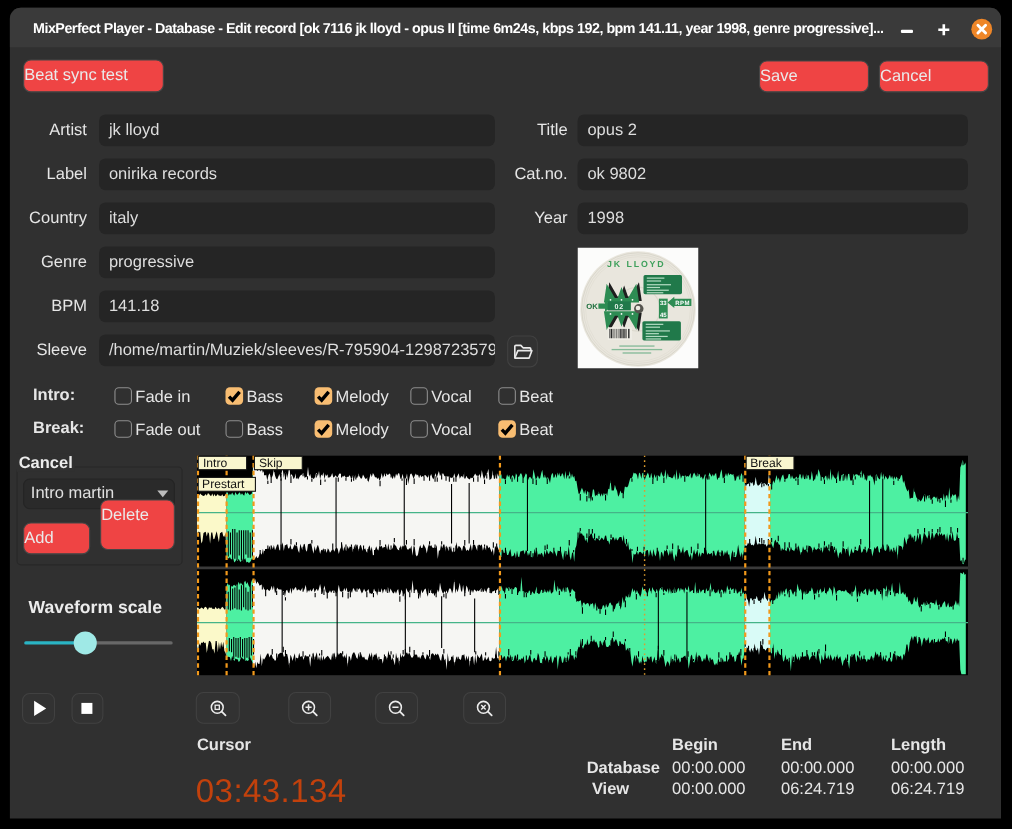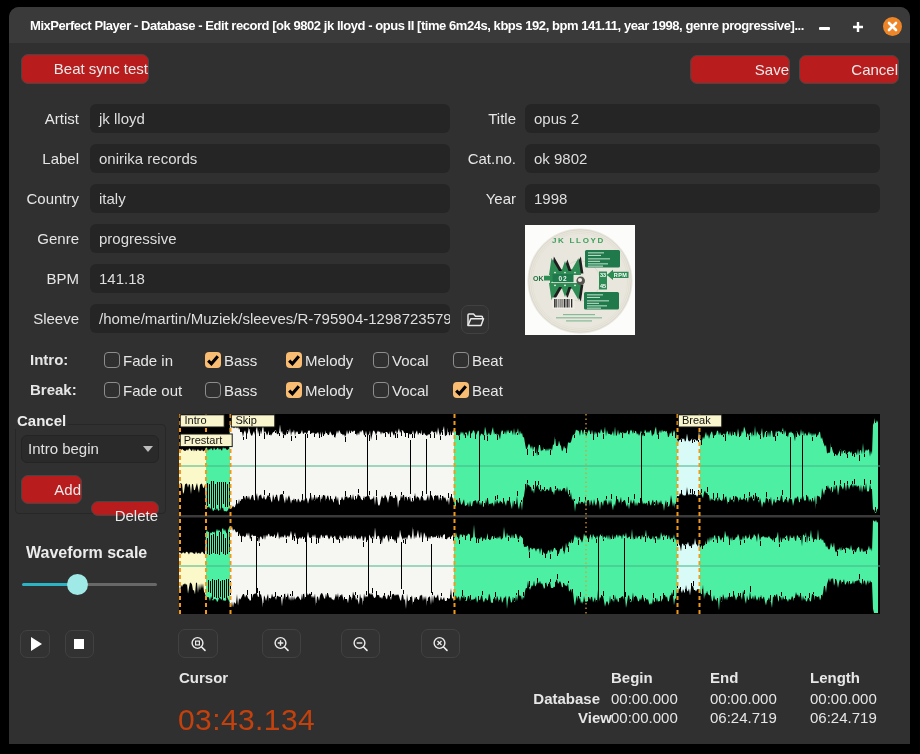--- a/index.html
+++ b/index.html
@@ -5,42 +5,42 @@
   * { margin:0; padding:0; box-sizing:border-box; }
   html,body { width:920px; height:754px; background:#000; overflow:hidden;
     font-family:"Liberation Sans", sans-serif; }
   .abs { position:absolute; }
   #win { position:absolute; left:9px; top:7px; width:901px; height:737px;
     background:#303030; border-radius:10px 10px 0 0; }
   #titlebar { position:absolute; left:9px; top:7px; width:901px; height:36px;
     background:#3a3a3a; border-radius:10px 10px 0 0; }
   #title { position:absolute; left:30px; top:7px; height:36px; line-height:37px;
     color:#fff; font-weight:bold; font-size:13px; letter-spacing:-0.45px; white-space:nowrap; }
-  .btn { position:absolute; background:#b91c1c; border:1px solid #464646;
-    border-radius:7px; color:#eaeaea; font-size:15px; text-align:right; }
+  .btn { position:absolute; background:#ef4444; border:1px solid #464646;
+    border-radius:7px; color:#eaeaea; font-size:15px; text-align:left; }
   .ibtn { position:absolute; background:#323232; border:1px solid #414141;
     border-radius:7px; }
   .inp { position:absolute; background:#252525; border-radius:6px; height:29px;
     color:#dedede; font-size:15px; line-height:29px; padding-left:9px;
     white-space:nowrap; overflow:hidden; }
   .lbl { position:absolute; color:#e6e6e6; font-size:15px; text-align:right;
     height:29px; line-height:30px; }
   .cb { position:absolute; width:16px; height:16px; border-radius:4px;
     border:1.5px solid #8d8d8d; }
   .cbc { position:absolute; width:16px; height:16px; border-radius:4px;
     background:#f8bd72; }
   .cblbl { position:absolute; color:#e6e6e6; font-size:15px; line-height:16px; }
   .bold { font-weight:bold; }
   .txt { position:absolute; color:#e6e6e6; font-size:15px; white-space:nowrap;text-align:center; }
 </style>
 </head>
 <body>
 <div id="win"></div>
 <div id="titlebar"></div>
-<div id="title">MixPerfect Player - Database - Edit record [ok 9802 jk lloyd - opus II [time 6m24s, kbps 192, bpm 141.11, year 1998, genre progressive]...</div>
+<div id="title">MixPerfect Player - Database - Edit record [ok 7116 jk lloyd - opus II [time 6m24s, kbps 192, bpm 141.11, year 1998, genre progressive]...</div>
 
 <div class="abs" style="left:819px;top:26.5px;width:11px;height:3px;background:#fff;border-radius:1px"></div>
 <svg class="abs" style="left:852px;top:21px" width="12" height="12" viewBox="0 0 12 12">
     <path d="M6 1 V11 M1 6 H11" stroke="#fff" stroke-width="2.4"></path>
   </svg>
 <div class="abs" style="left:882.5px;top:16.5px;width:19px;height:19px;border-radius:50%;background:#ee8628"></div>
 <svg class="abs" style="left:882.5px;top:16.5px" width="19" height="19" viewBox="0 0 19 19">
     <path d="M6 6 L13 13 M13 6 L6 13" stroke="#fff" stroke-width="2.6" stroke-linecap="round"></path>
   </svg>
 
@@ -166,24 +166,24 @@
 <div class="cb" style="left:373px;top:382px"></div>
 <div class="cblbl" style="left:392px;top:383px">Vocal</div>
 <div class="cbc" style="left:453px;top:382px"></div>
 <svg class="abs" style="left:453px;top:382px" width="16" height="16" viewBox="0 0 16 16">
     <path d="M3.2 8.6 L6.4 11.8 L12.8 4.2" fill="none" stroke="#000" stroke-width="3.1"></path>
   </svg>
 <div class="cblbl" style="left:472px;top:383px">Beat</div>
 
 <div class="abs" style="left:15px;top:424px;width:151px;height:90px;border:1px solid #272727;border-radius:4px"></div>
 <div class="abs bold" style="left:15px;top:412px;background:#303030;padding:0 2px;color:#ececec;font-size:15px">Cancel</div>
-<div class="abs" style="left:21px;top:435px;width:138px;height:28px;background:#2a2a2a;border:1px solid #242424;border-radius:6px;color:#e0e0e0;font-size:15px;line-height:26px;padding-left:6px">Intro begin</div>
+<div class="abs" style="left:21px;top:435px;width:138px;height:28px;background:#2a2a2a;border:1px solid #242424;border-radius:6px;color:#e0e0e0;font-size:15px;line-height:26px;padding-left:6px">Intro martin</div>
 <div class="abs" style="left:143px;top:446px;width:0;height:0;border-left:5.5px solid transparent;border-right:5.5px solid transparent;border-top:6.5px solid #bdbdbd"></div>
 <div class="btn" style="left:21px;top:475px;width:61px;height:29px;line-height:27px">Add</div>
-<div class="btn" style="left:91px;top:501px;width:68px;height:15px;line-height:27px">Delete</div>
+<div class="btn" style="left:91px;top:454px;width:68px;height:46px;line-height:27px">Delete</div>
 
 <div class="abs bold" style="left:26px;top:544px;color:#ececec;font-size:16px">Waveform scale</div>
 <div class="abs" style="left:22px;top:583px;width:56px;height:3px;background:#2ab4c4;border-radius:2px"></div>
 <div class="abs" style="left:78px;top:583px;width:79px;height:3px;background:#686868;border-radius:2px"></div>
 <div class="abs" style="left:67px;top:574px;width:21px;height:21px;border-radius:50%;background:#9fe9e6"></div>
 
 <div class="ibtn" style="left:20px;top:630px;width:30px;height:28px"></div>
 <div class="abs" style="left:31px;top:637px;width:0;height:0;border-left:11px solid #fff;border-top:7px solid transparent;border-bottom:7px solid transparent"></div>
 <div class="ibtn" style="left:65px;top:630px;width:29px;height:28px"></div>
 <div class="abs" style="left:74px;top:639px;width:10px;height:10px;background:#fff"></div>
@@ -248,19 +248,19 @@
     <line x1="14.6" y1="14" x2="18" y2="17.4" stroke="#ececec" stroke-width="1.6" stroke-linecap="round"></line>
     <path d="M8.5 8 L12.5 12 M12.5 8 L8.5 12" stroke="#ececec" stroke-width="1.3"></path>
   </svg>
 
 <div class="txt bold" style="left:179px;top:669px">Cursor</div>
 <div class="abs" style="left:178px;top:703px;color:#c2410c;font-size:30px;letter-spacing:0.4px">03:43.134</div>
 <div class="txt bold" style="left:611px;top:669px">Begin</div>
 <div class="txt bold" style="left:710px;top:669px">End</div>
 <div class="txt bold" style="left:810px;top:669px">Length</div>
 <div class="txt bold" style="left:500px;top:690px;width:100px;text-align:right">Database</div>
-<div class="txt bold" style="left:512px;top:709px;width:100px;text-align:right">View</div>
+<div class="txt bold" style="left:472px;top:709px;width:100px;text-align:right">View</div>
 <div class="txt" style="left:611px;top:690px">00:00.000</div>
 <div class="txt" style="left:710px;top:690px">00:00.000</div>
 <div class="txt" style="left:810px;top:690px">00:00.000</div>
 <div class="txt" style="left:611px;top:709px">00:00.000</div>
 <div class="txt" style="left:710px;top:709px">06:24.719</div>
 <div class="txt" style="left:810px;top:709px">06:24.719</div>
 
 </body></html>

